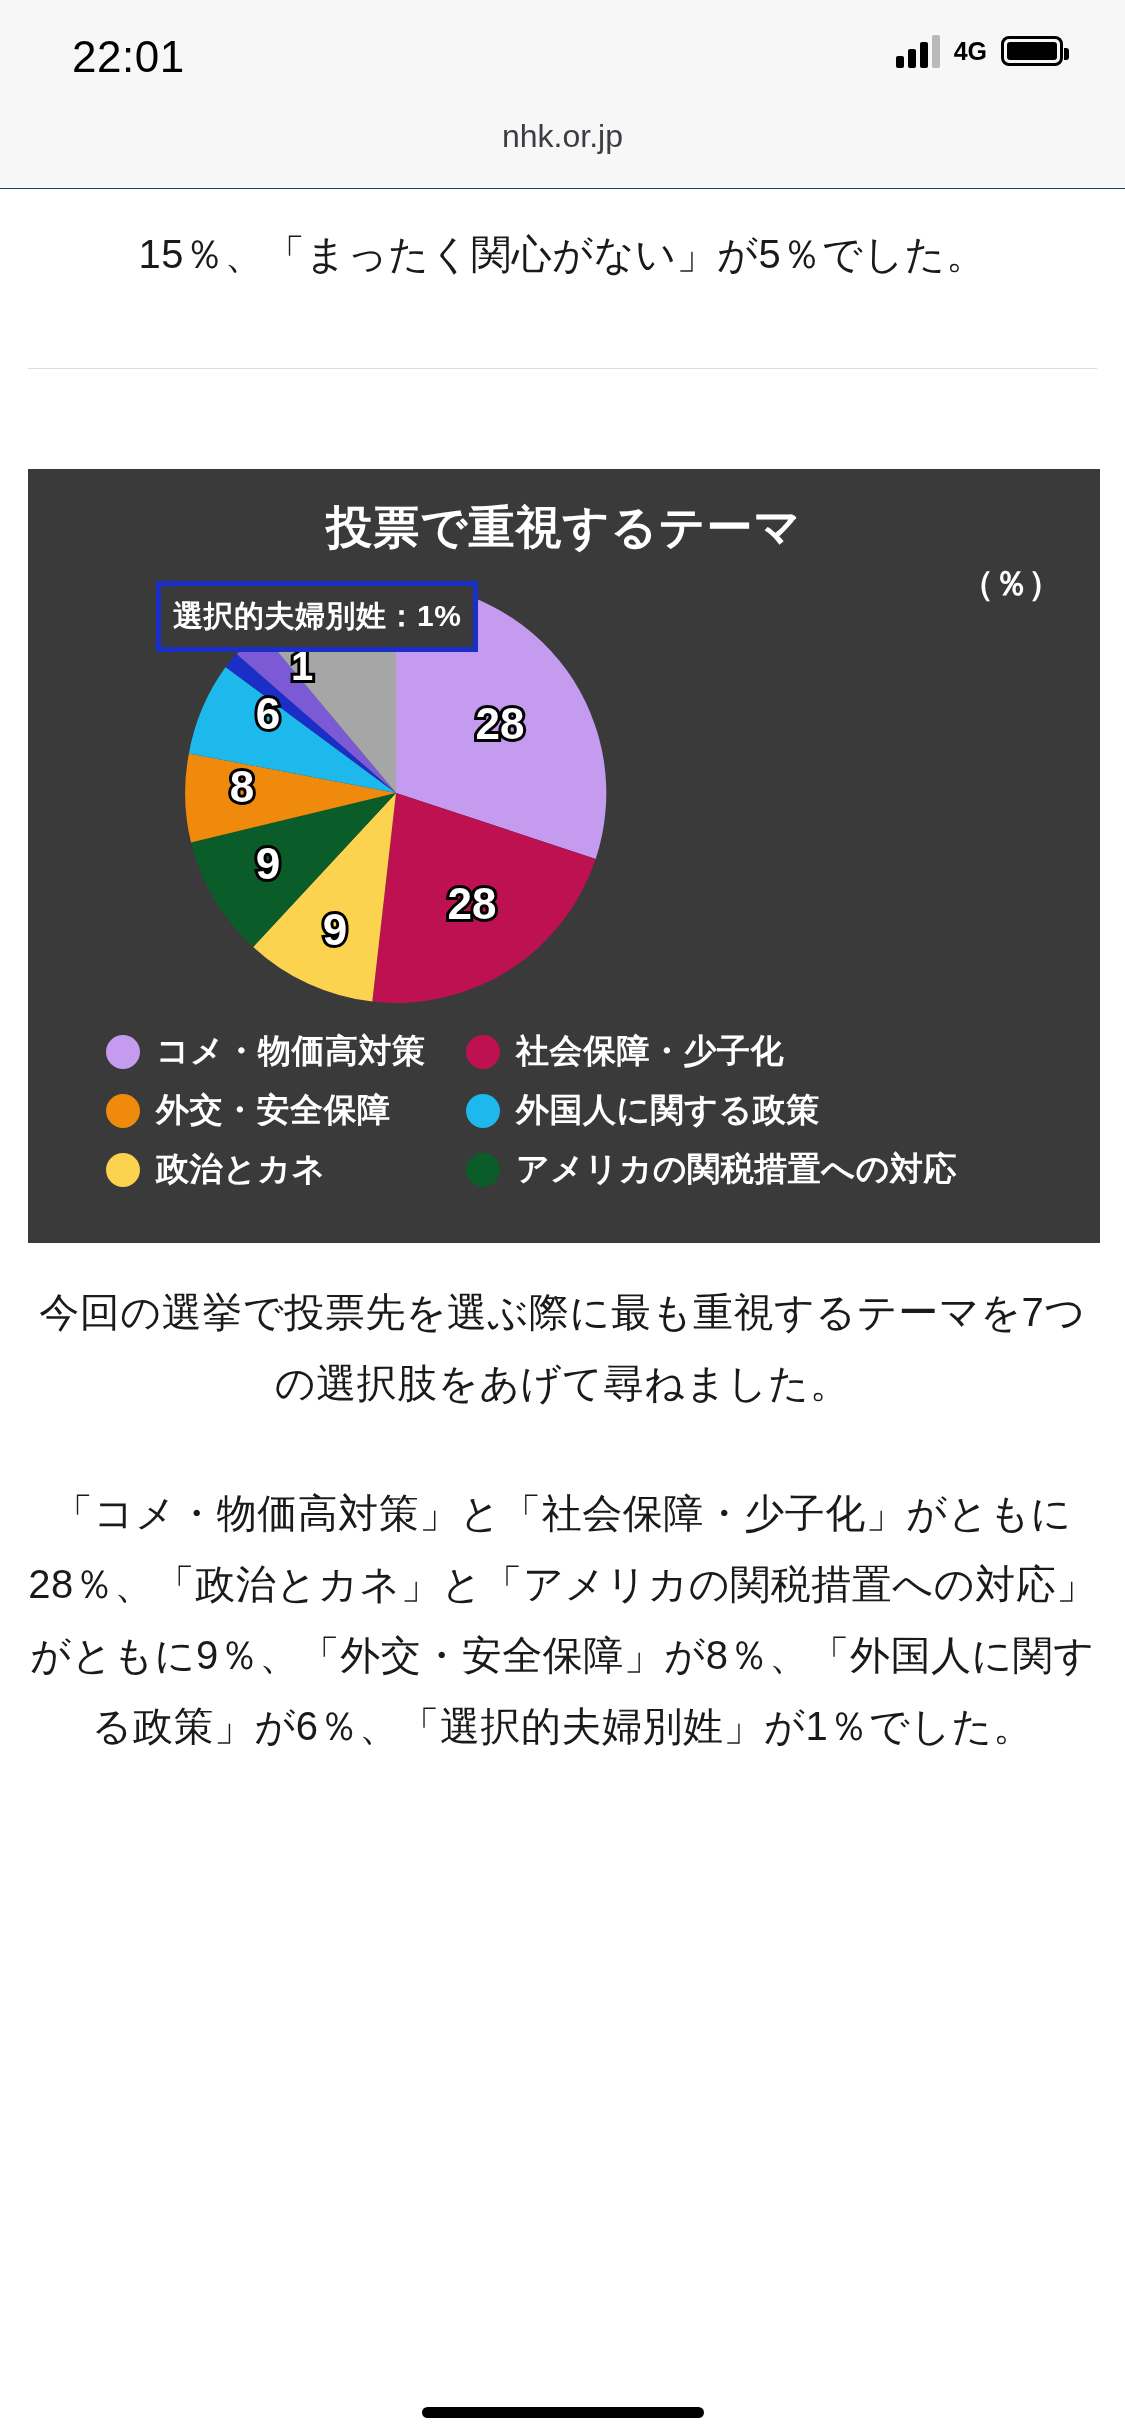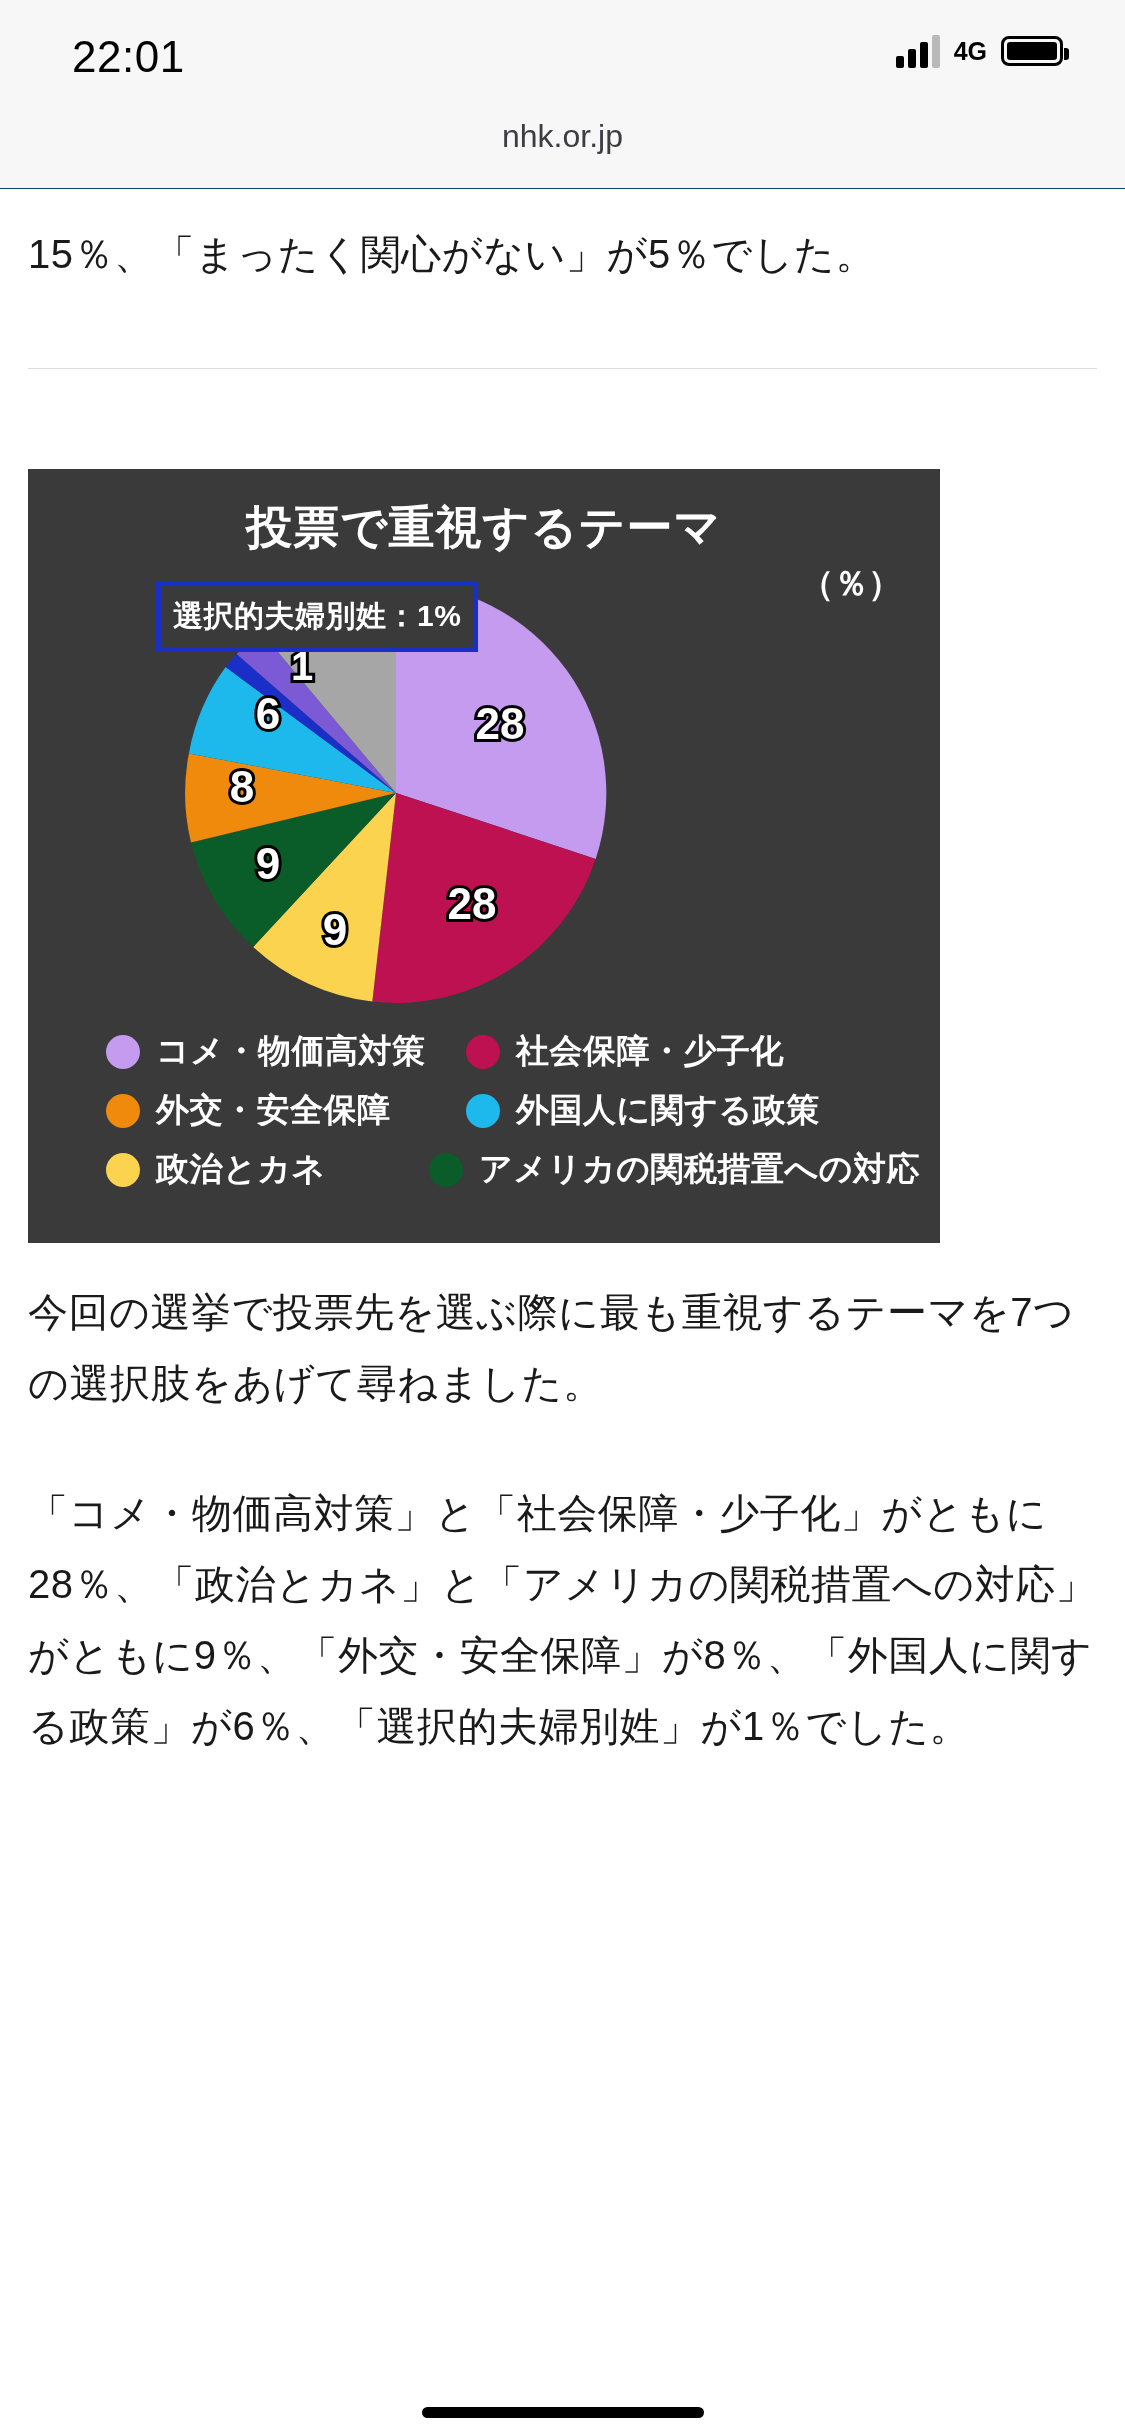--- a/index.html
+++ b/index.html
@@ -104,37 +104,38 @@
   
   .article {
     padding: 0 28px;
     box-sizing: border-box;
   }
   .para {
     font-size: 40px;
     line-height: 1.78;
     color: #1a1a1a;
     letter-spacing: 0.5px;
+    text-align: center;
   }
   .para-top {
     margin: 30px 0 0 0;
   }
   .divider {
     height: 1px;
     background: #dcdcdc;
     margin: 78px 0 0 0;
   }
 
   
   .chart-card {
     position: relative;
     margin: 100px 0 0 0;
     background: #3a3a3a;
     height: 774px;
-    width: 912px;
+    width: 1072px;
     box-sizing: border-box;
     overflow: hidden;
   }
   .chart-title {
     text-align: center;
     color: #ffffff;
     font-size: 46px;
     font-weight: 700;
     padding-top: 28px;
     letter-spacing: 1px;

